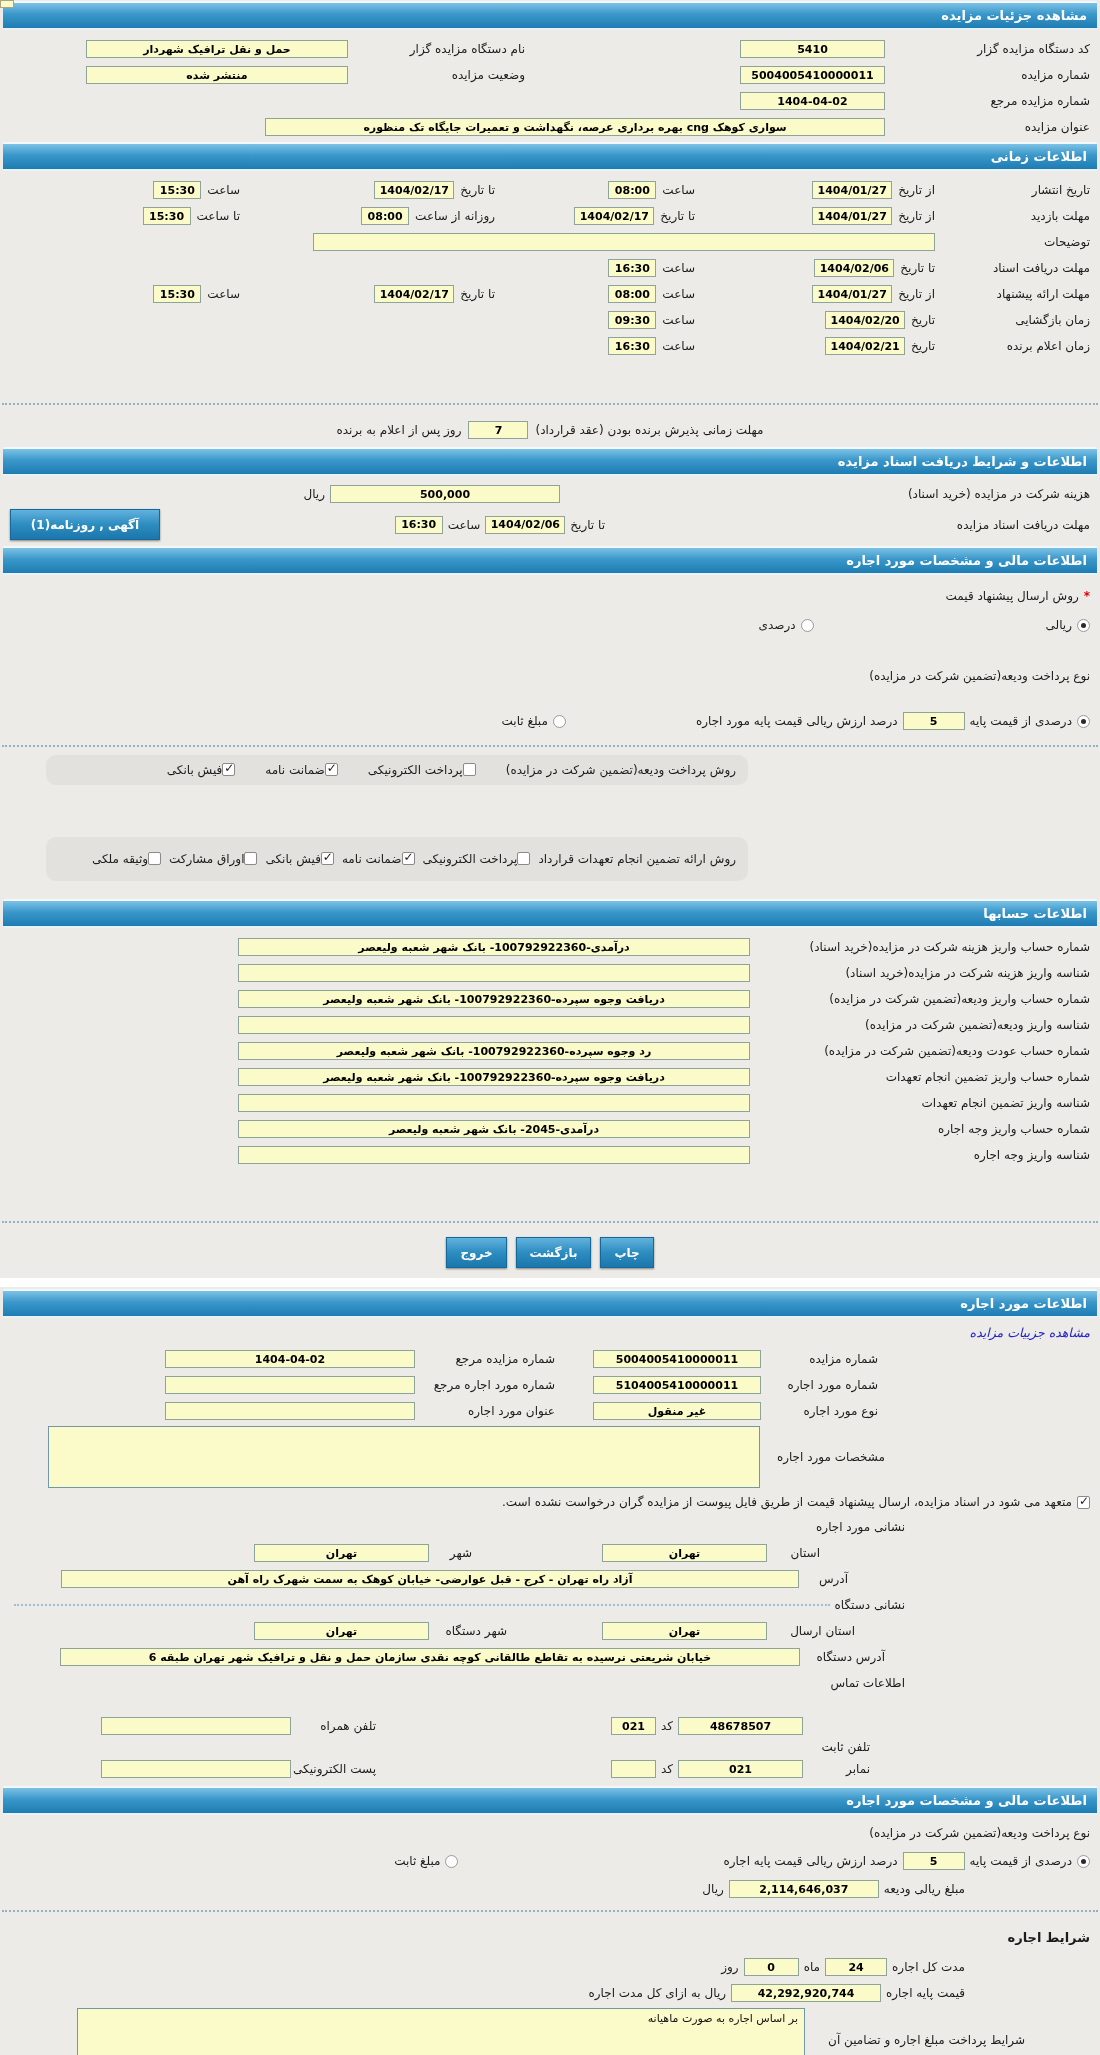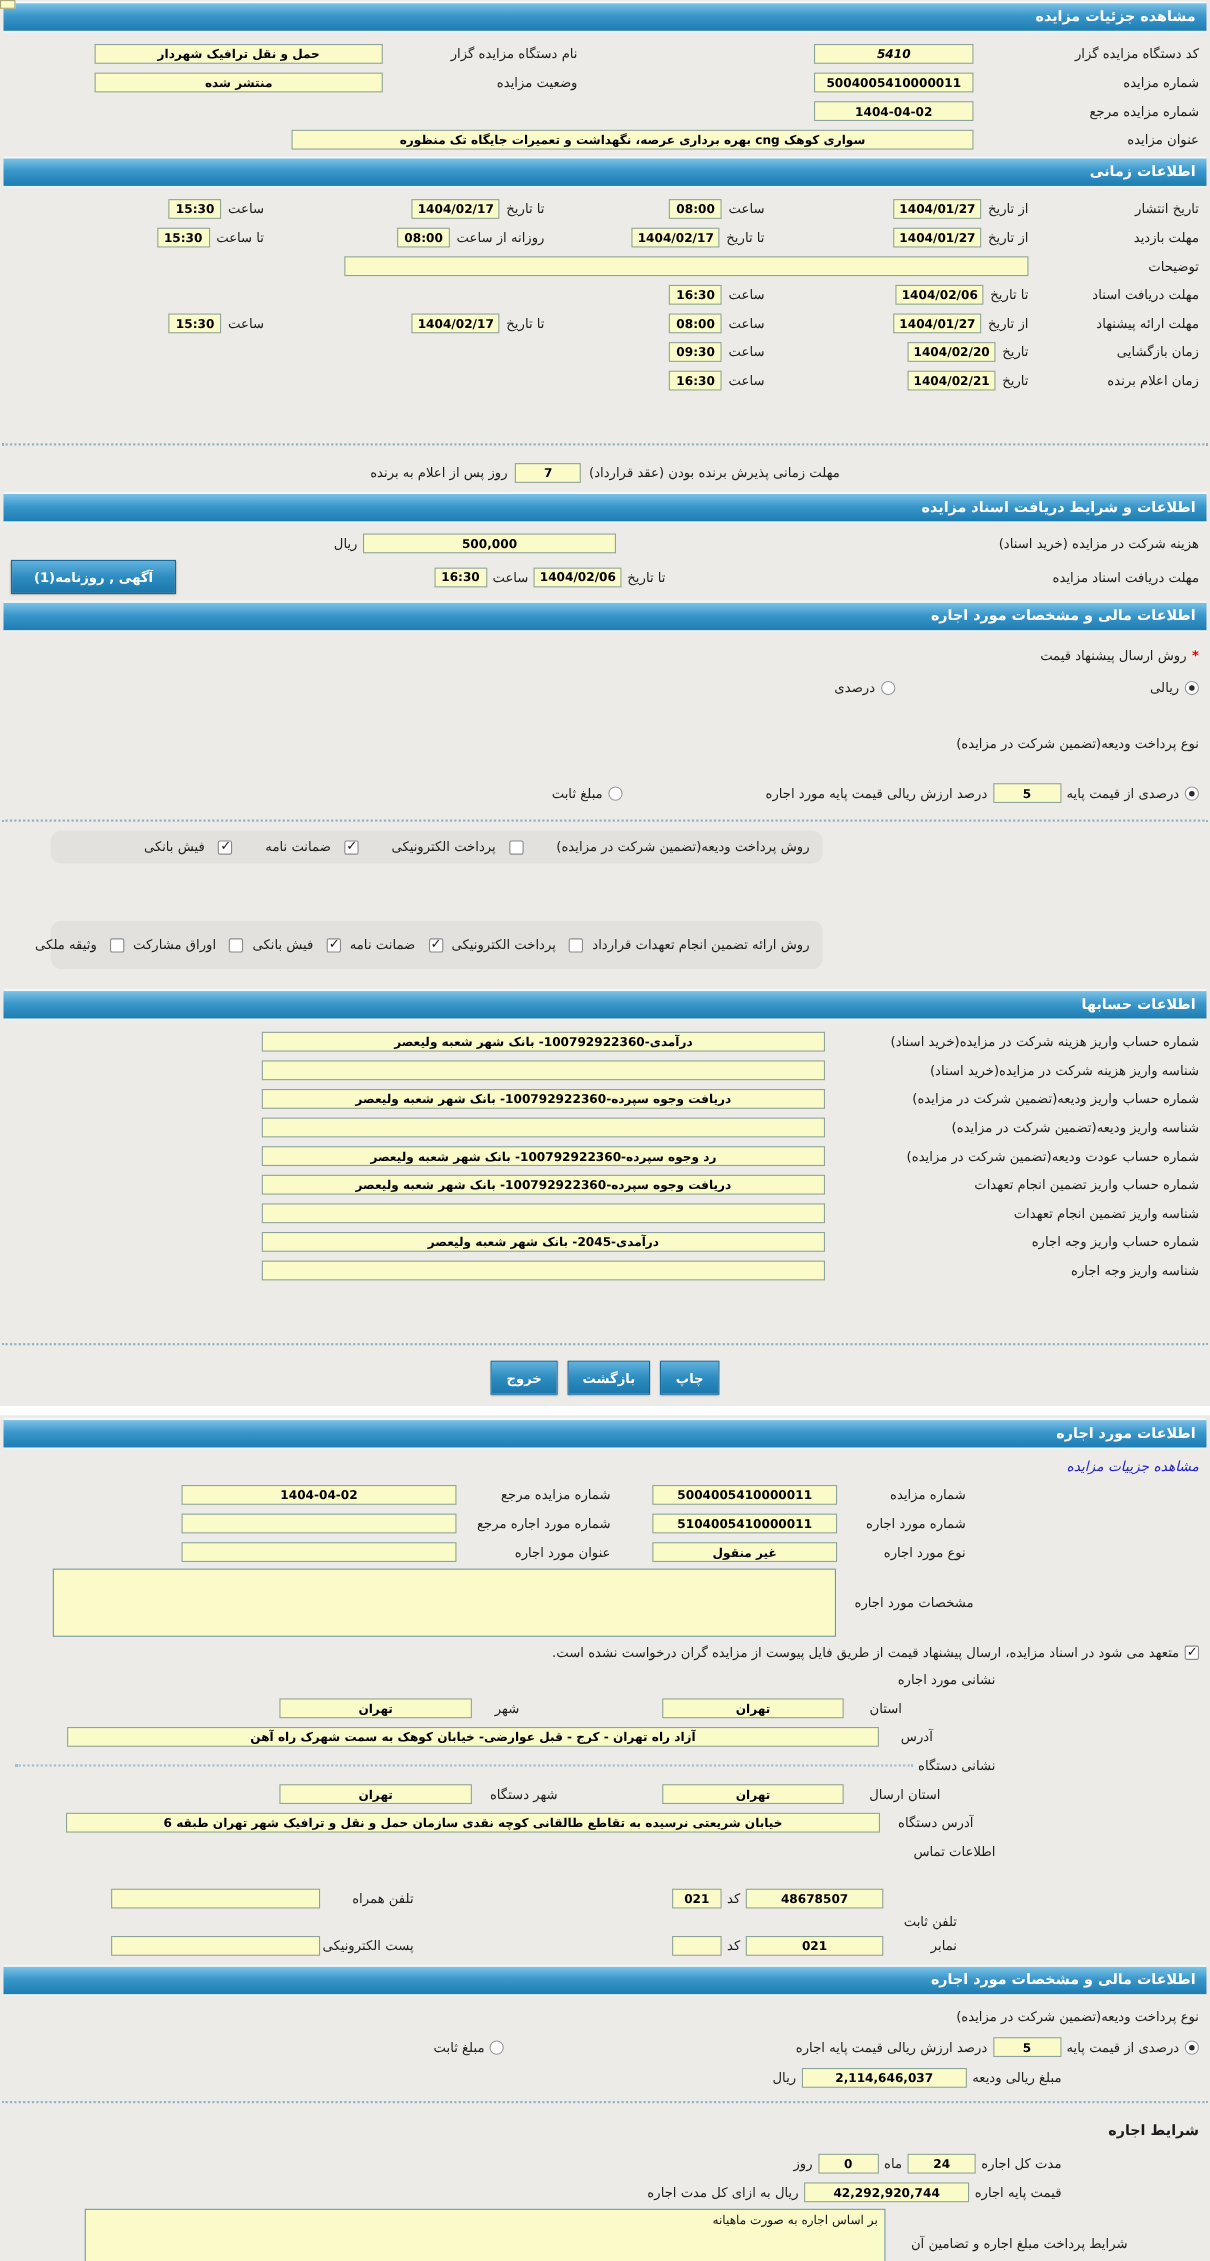--- a/index.html
+++ b/index.html
@@ -32,21 +32,21 @@
     display:inline-flex; align-items:center; justify-content:center;
     padding:0 13px; font-size:12px; font-weight:bold; cursor:pointer;
     box-shadow:0 1px 2px rgba(0,0,0,.45); font-family:inherit;
   }
   .btnrow{display:flex; justify-content:center; gap:9px; padding:6px 0 10px;}
   .cb{width:13px;height:13px;flex:none;background:#fff;border:1px solid #8a8a8a;box-sizing:border-box;position:relative;border-radius:2px;}
   .cb.on::after{content:"\2713";position:absolute;top:-3px;right:0px;font-size:12px;font-weight:bold;color:#1a1a1a;}
   .rd{width:13px;height:13px;flex:none;background:#fdfdfd;border:1px solid #9a9a9a;border-radius:50%;box-sizing:border-box;display:flex;align-items:center;justify-content:center;}
   .rd.on::after{content:"";width:5px;height:5px;border-radius:50%;background:#2a2a2a;}
   .band{background:#e3e1dd;border-radius:10px;margin:6px 352px 6px 46px;padding:8px 12px;display:flex;align-items:center;}
-  .cbi{display:flex;align-items:flex-end;gap:12px;}
+  .cbi{display:flex;align-items:flex-start;gap:0;}
   .tmain{width:150px;flex:none;}
   .tc{display:flex;align-items:center;gap:6px;flex:none;}
   .tc1{width:235px;} .tc2{width:195px;} .tc3{width:250px;} .tc4{width:150px;}
   .idate{width:80px;} .itime{width:48px;}
   .link{color:#2222cc;font-style:italic;font-size:12.5px;text-decoration:none;}
   .seclbl{font-weight:normal;}
   .bold{font-weight:bold;}
   .star{color:#e00000;font-weight:bold;}
   .gap-white{height:9px;background:#ffffff;margin:0;}
   .dotline{flex:1;border-top:2px dotted #9fc0d4;margin-left:4px;}
@@ -55,21 +55,21 @@
 <body>
 
 <div class="slip"></div>
 
 <div class="panel" style="padding-top:1px;">
   <div class="hd">مشاهده جزئیات مزایده</div>
 
   <div style="padding:6px 0 2px;">
     <div class="r">
       <span class="l" style="width:200px;">کد دستگاه مزایده گزار</span>
-      <span class="i" style="width:145px;font-style:italic;">5410</span>
+      <span class="i" style="width:145px;">5410</span>
       <span class="sp" style="width:205px;"></span>
       <span class="l" style="width:172px;">نام دستگاه مزایده گزار</span>
       <span class="i" style="width:262px;">حمل و نقل ترافیک شهردار</span>
     </div>
     <div class="r">
       <span class="l" style="width:200px;">شماره مزایده</span>
       <span class="i" style="width:145px;">5004005410000011</span>
       <span class="sp" style="width:205px;"></span>
       <span class="l" style="width:172px;">وضعیت مزایده</span>
       <span class="i" style="width:262px;">منتشر شده</span>

